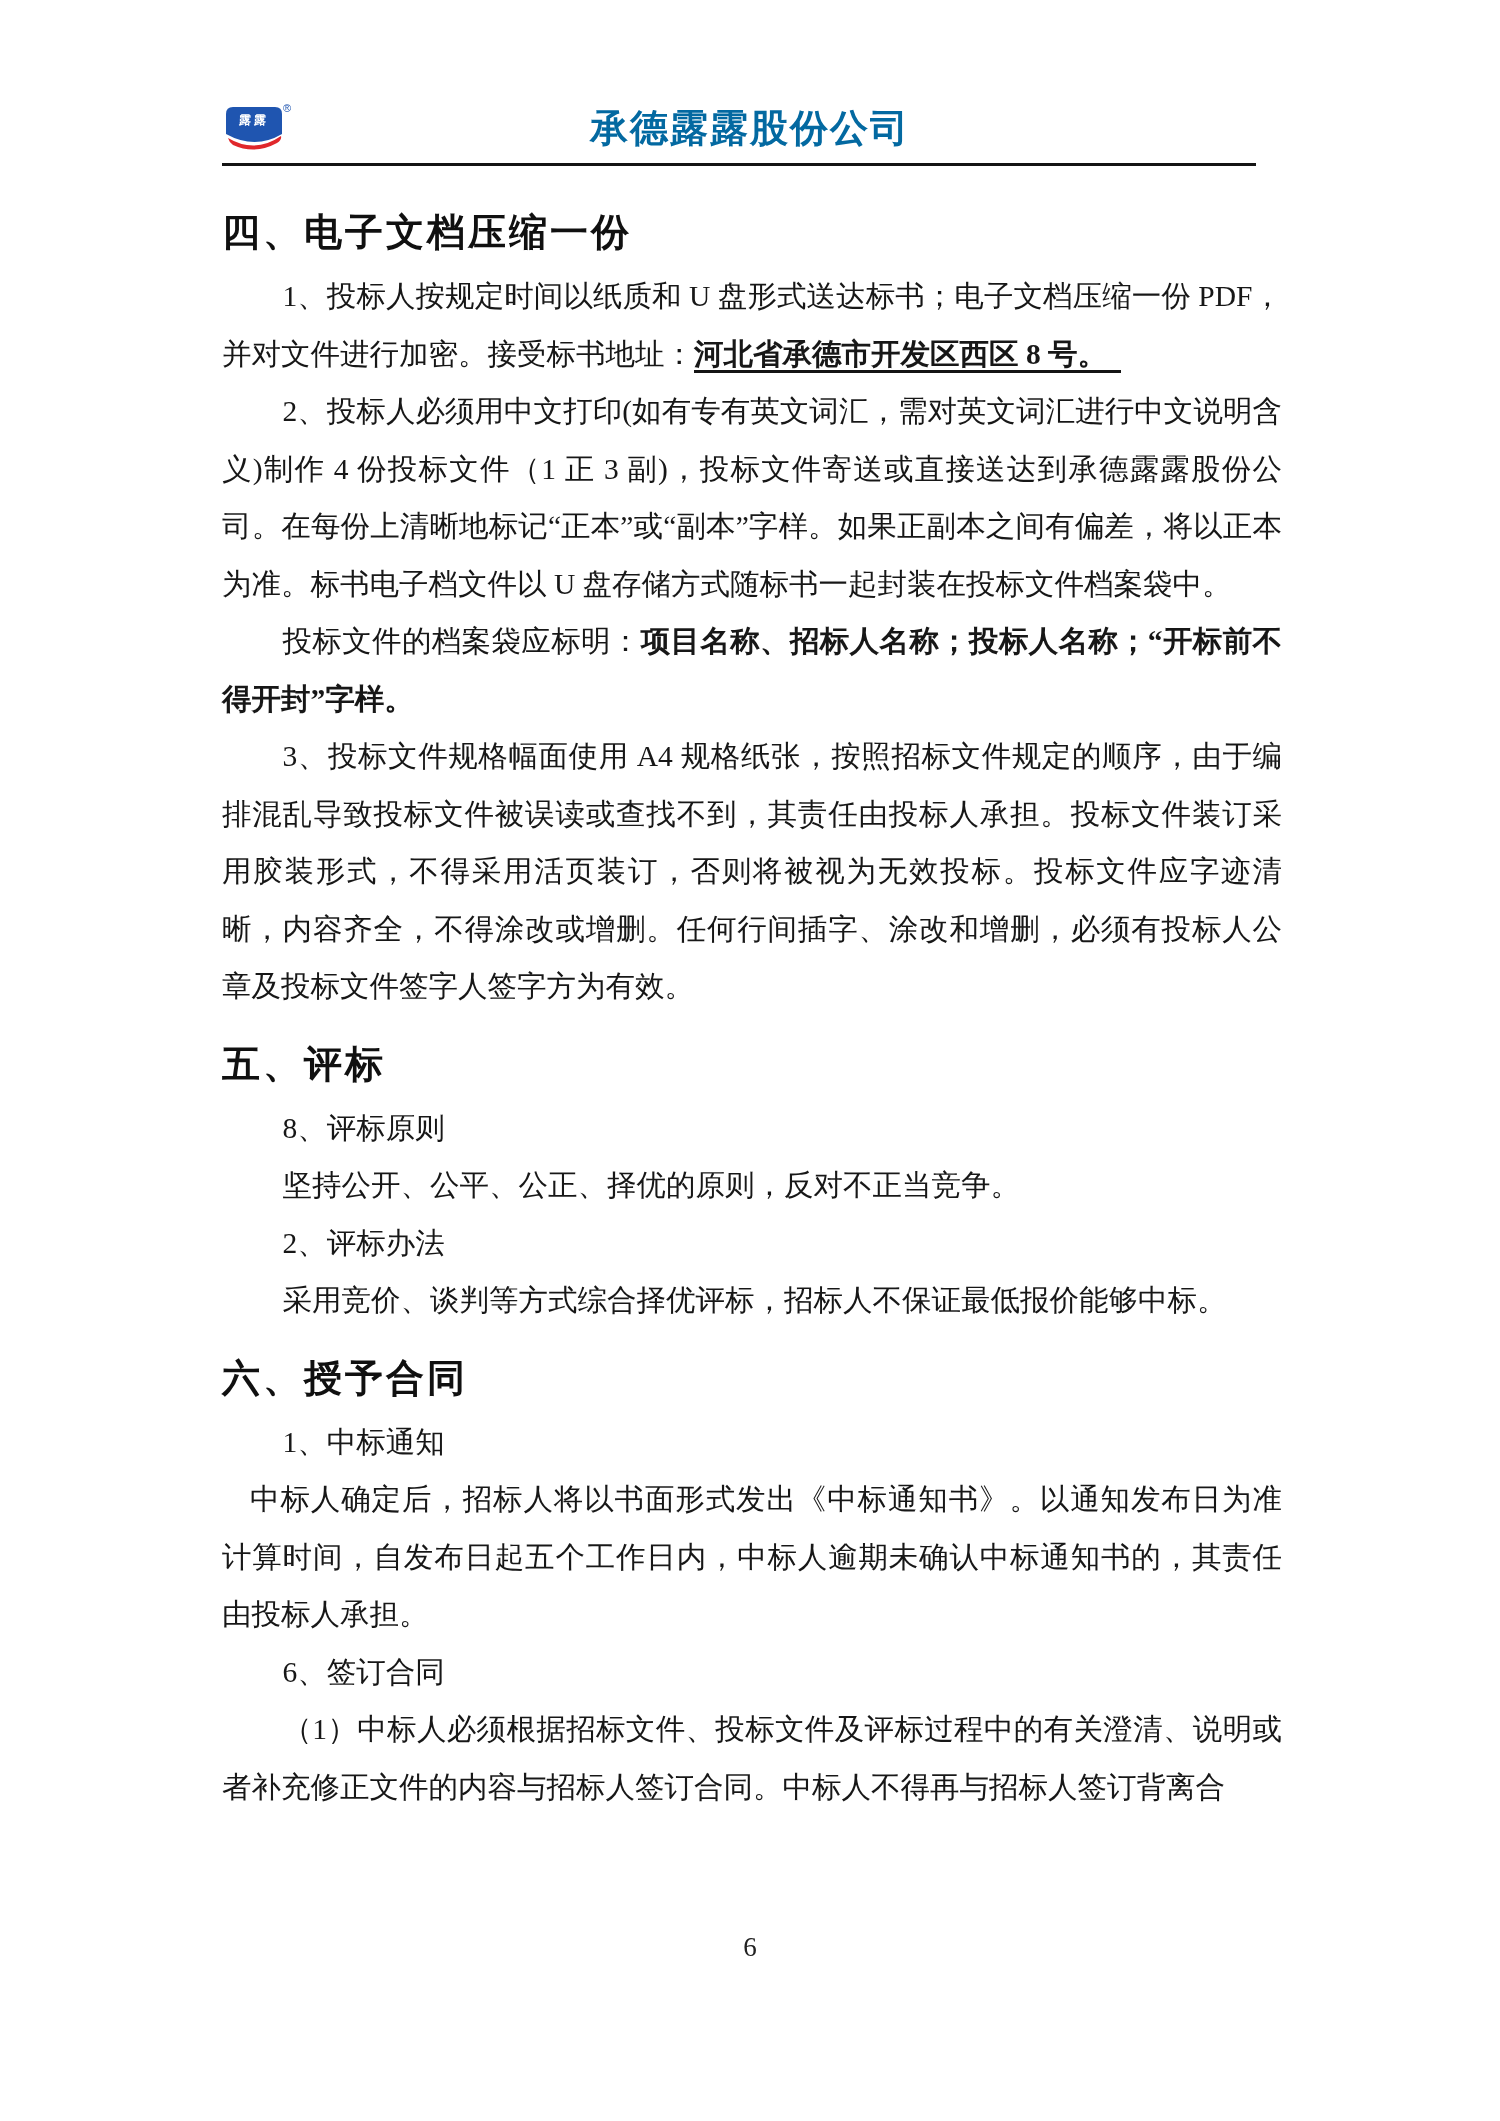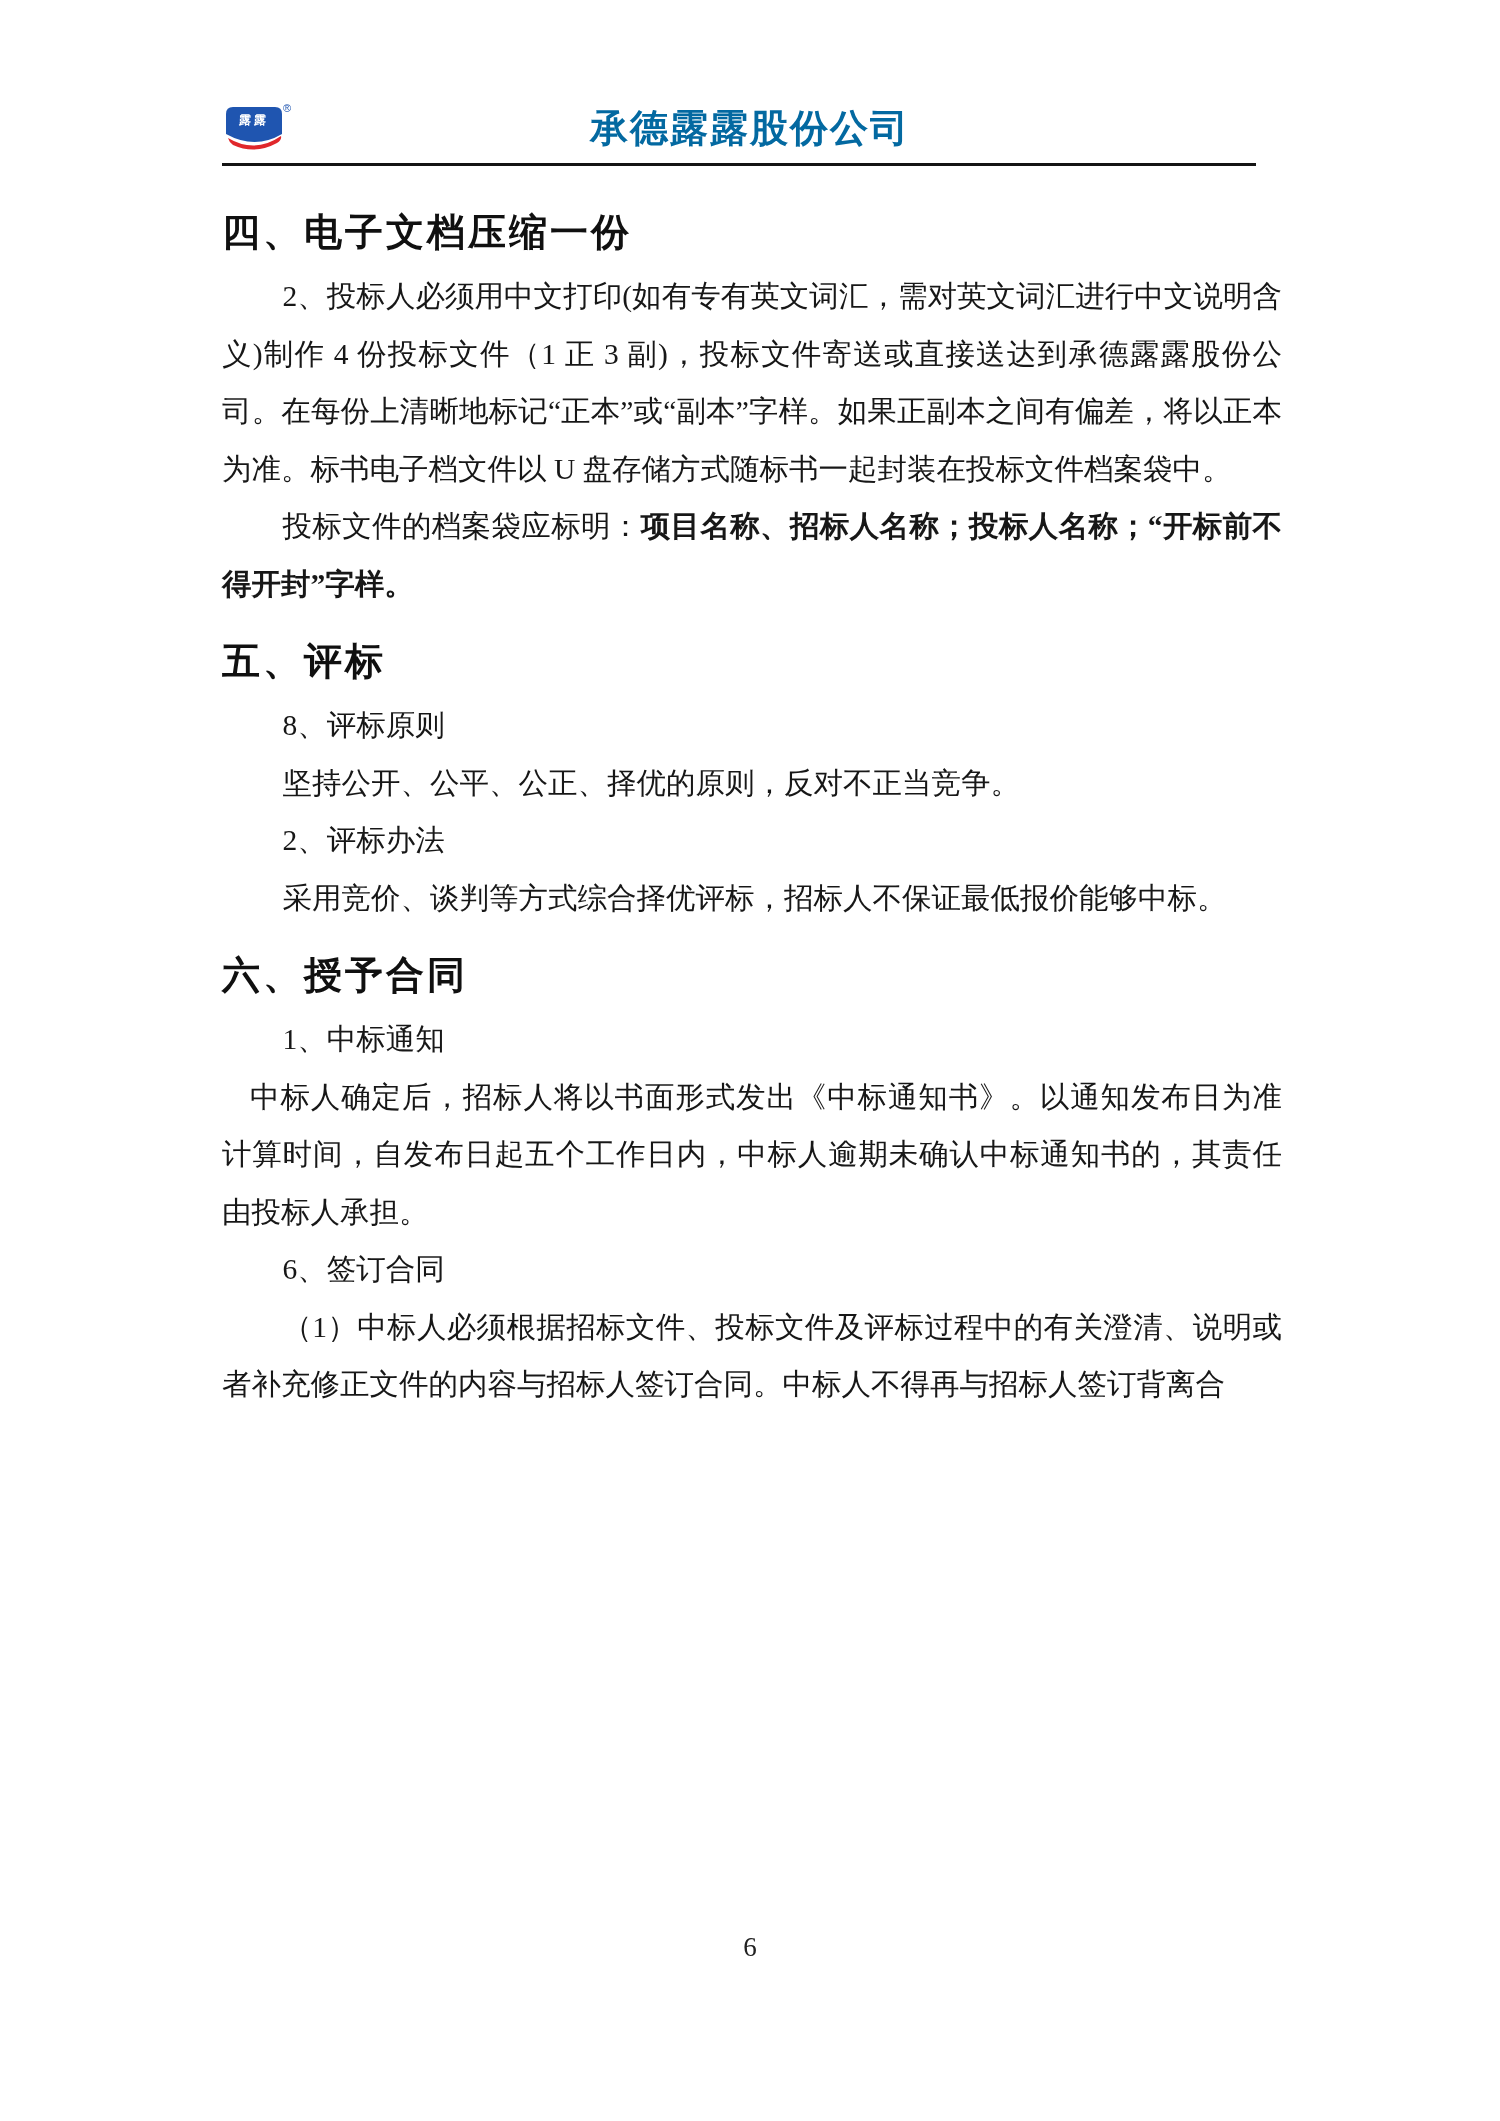--- a/index.html
+++ b/index.html
@@ -78,25 +78,27 @@
     <span class="logo-text">露露</span>
     <span class="logo-reg">®</span>
   </div>
   <div class="company-title">承德露露股份公司</div>
   <div class="header-rule"></div>
 
   <main class="content">
 
     <h2 class="h h-first">四、电子文档压缩一份</h2>
 
+    <p class="p"><span>1、投标人按规定时间以纸质和 U 盘形式送达标书；电子文档压缩一份 PDF，并对文件进行加密。接受标书地址：</span><span class="b u">河北省承德市开发区西区 8 号。</span></p>
 
     <p class="p">2、投标人必须用中文打印(如有专有英文词汇，需对英文词汇进行中文说明含义)制作 4 份投标文件（1 正 3 副)，投标文件寄送或直接送达到承德露露股份公司。在每份上清晰地标记“正本”或“副本”字样。如果正副本之间有偏差，将以正本为准。标书电子档文件以 U 盘存储方式随标书一起封装在投标文件档案袋中。</p>
 
     <p class="p"><span>投标文件的档案袋应标明：</span><span class="b">项目名称、招标人名称；投标人名称；“开标前不得开封”字样。</span></p>
 
+    <p class="p">3、投标文件规格幅面使用 A4 规格纸张，按照招标文件规定的顺序，由于编排混乱导致投标文件被误读或查找不到，其责任由投标人承担。投标文件装订采用胶装形式，不得采用活页装订，否则将被视为无效投标。投标文件应字迹清晰，内容齐全，不得涂改或增删。任何行间插字、涂改和增删，必须有投标人公章及投标文件签字人签字方为有效。</p>
 
     <h2 class="h">五、评标</h2>
 
     <p class="p">8、评标原则</p>
     <p class="p">坚持公开、公平、公正、择优的原则，反对不正当竞争。</p>
     <p class="p">2、评标办法</p>
     <p class="p">采用竞价、谈判等方式综合择优评标，招标人不保证最低报价能够中标。</p>
 
     <h2 class="h">六、授予合同</h2>
 

